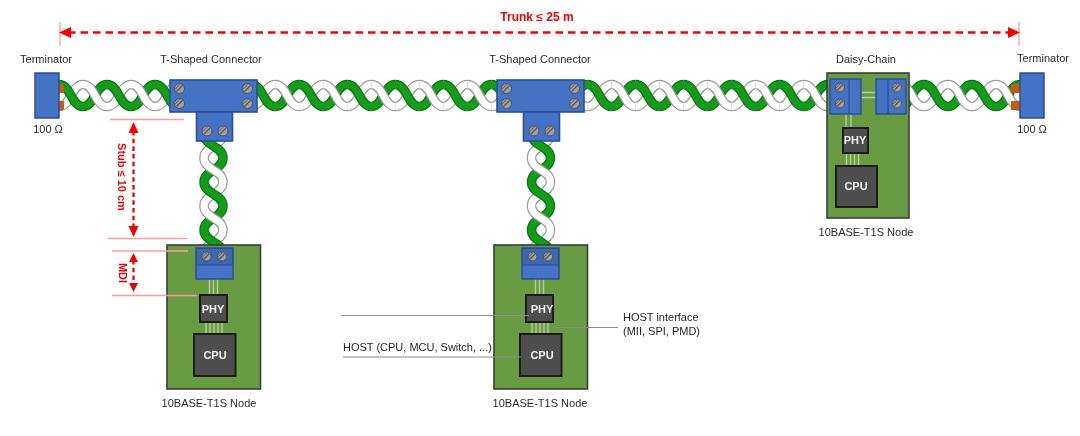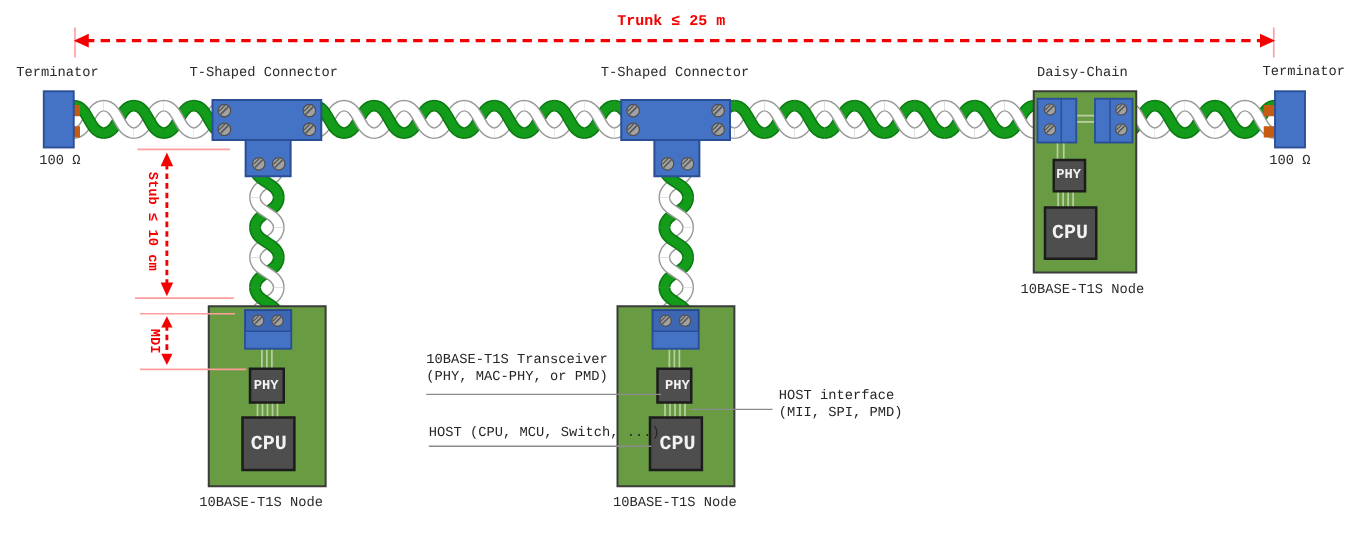--- a/index.html
+++ b/index.html
@@ -1,26 +1,26 @@
 <!DOCTYPE html>
 <html><head>
 <meta charset="utf-8">
 <style>
   html,body{margin:0;padding:0;background:#ffffff;}
   #stage{position:relative;width:1080px;height:436px;background:#ffffff;overflow:hidden;
-         font-family:Liberation Mono, monospace;}
+         font-family:Liberation Sans, sans-serif;}
   #diagram{position:absolute;left:0;top:0;}
   .lbl{position:absolute;font-size:11px;color:#2b2b2b;white-space:nowrap;line-height:13px;}
   .c{transform:translateX(-50%);}
   .red{color:#f40000;font-weight:bold;}
   .v{transform:translate(-50%,-50%) rotate(90deg);}
   .chip-lbl{position:absolute;color:#f2f2f2;font-weight:bold;white-space:nowrap;
             transform:translate(-50%,-50%);}
   .phy-t{font-size:11px;}
-  .cpu-t{font-size:16px;}
+  .cpu-t{font-size:11px;}
   .callout{position:absolute;font-size:11px;color:#262626;white-space:nowrap;line-height:14px;}
   .trunk-t{font-size:12px;}
 </style>
 </head>
 <body>
 
 <div id="stage">
   <svg id="diagram" width="1080" height="436">
       <g>
         <path d="M 59 106.5 C 71.0125 106.5, 71.0125 84.5, 83.025 84.5" fill="none" stroke="#9a9a9a" stroke-width="9.5"></path>
@@ -407,22 +407,18 @@
   <div class="lbl c" style="left:540px;top:397px;">10BASE-T1S Node</div>
   <div class="lbl c" style="left:866px;top:226px;">10BASE-T1S Node</div>
 
   <div class="chip-lbl phy-t" style="left:213px;top:309px;">PHY</div>
   <div class="chip-lbl cpu-t" style="left:215px;top:355px;">CPU</div>
   <div class="chip-lbl phy-t" style="left:542px;top:309px;">PHY</div>
   <div class="chip-lbl cpu-t" style="left:542px;top:355px;">CPU</div>
   <div class="chip-lbl phy-t" style="left:855px;top:140px;">PHY</div>
   <div class="chip-lbl cpu-t" style="left:856px;top:186px;">CPU</div>
 
-  <div class="callout" style="left:341px;top:281px;">
-    <div>10BASE-T1S Transceiver</div>
-    <div>(PHY, MAC-PHY, or PMD)</div>
-  </div>
   <div class="callout" style="left:623px;top:310px;">
     <div>HOST interface</div>
     <div>(MII, SPI, PMD)</div>
   </div>
   <div class="callout" style="left:343px;top:340px;">HOST (CPU, MCU, Switch, ...)</div>
 </div>
 
 </body></html>

